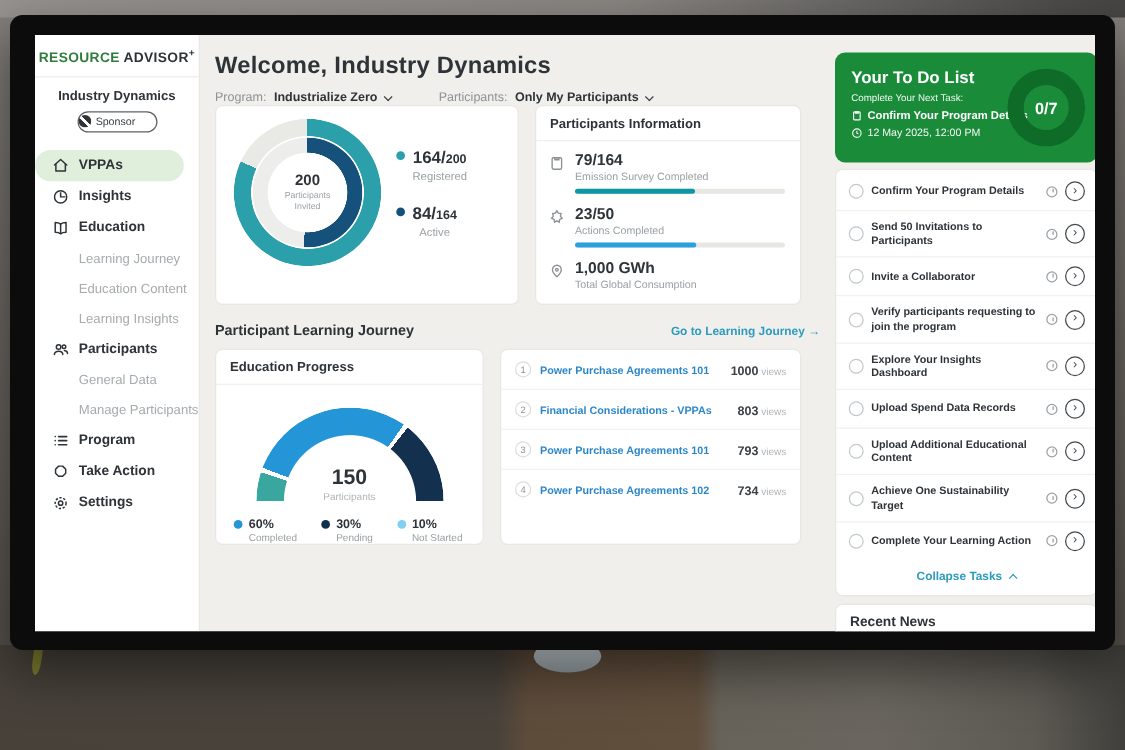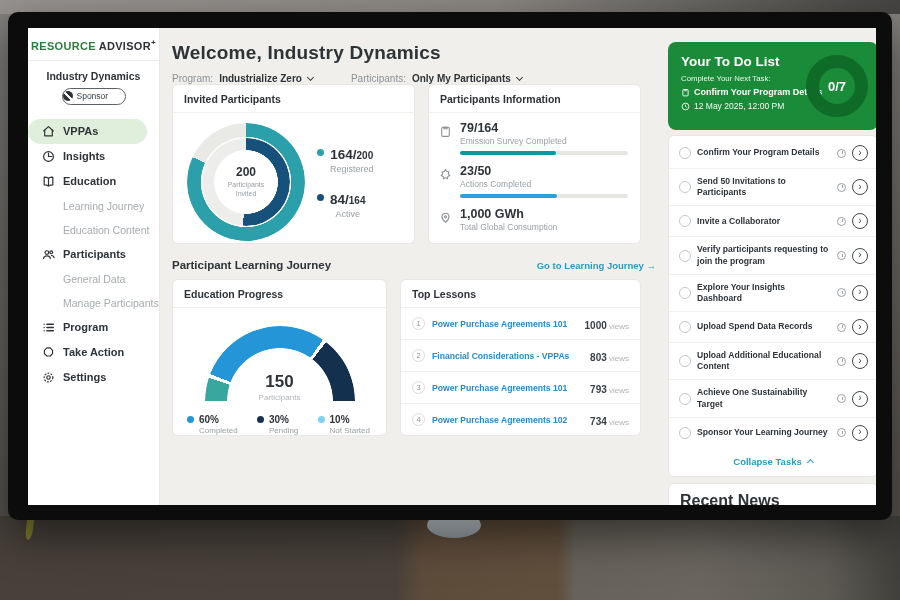--- a/index.html
+++ b/index.html
@@ -134,21 +134,21 @@
   .tclock { position:relative; width:9px; height:9px; border:1px solid #9aa0a4; border-radius:50%; flex-shrink:0; }
   .tclock::after { content:""; position:absolute; left:3.5px; top:1.5px; width:1px; height:3px; background:#9aa0a4; }
   .tchev { width:16px; height:16px; border:1.4px solid #42484c; border-radius:50%; display:flex;
     align-items:center; justify-content:center; font-size:10px; color:#42484c; flex-shrink:0; cursor:pointer;
     line-height:1; padding-bottom:1px; }
   .collapse { display:flex; align-items:center; justify-content:center; gap:6px; padding:8px 0 9px;
     font-size:9.5px; font-weight:bold; color:#2d9bc0; cursor:pointer; }
   .chev-up { width:5px; height:5px; border-right:1.6px solid #2d9bc0; border-bottom:1.6px solid #2d9bc0;
     transform:rotate(-135deg); margin-top:3px; }
   .news-card { margin-top:6px; background:#fff; border:1px solid #e8e7e4; border-radius:6px; padding:8px 11px 30px; }
-  .news-title { font-size:16px; font-weight:bold; color:#2e3338; }
+  .news-title { font-size:11px; font-weight:bold; color:#2e3338; }
 </style>
 </head>
 <body>
 
 <div class="stage">
   <div class="bg-top"></div>
   <div class="bg-bottom"></div>
   <div class="leaf"></div>
   <div class="stand"></div>
 
@@ -190,20 +190,21 @@
             <span class="nicon">
                 <svg viewBox="0 0 24 24" fill="none" stroke="currentColor" stroke-width="2.2" stroke-linejoin="round">
                   <path d="M12 6c-2-1.6-5-2.2-8-2.2v14.4c3 0 6 .6 8 2.2 2-1.6 5-2.2 8-2.2V3.8c-3 0-6 .6-8 2.2z"></path>
                   <path d="M12 6v14"></path>
                 </svg>
               </span>
             <span>Education</span>
           </div>
           <div class="nav-sub">Learning Journey</div>
           <div class="nav-sub">Education Content</div>
+          <div class="nav-sub">Learning Insights</div>
           <div class="nav-item">
             <span class="nicon">
                 <svg viewBox="0 0 24 24" fill="none" stroke="currentColor" stroke-width="2.2" stroke-linecap="round">
                   <circle cx="9" cy="8.5" r="3.4"></circle>
                   <path d="M2.8 19.5c0-3 2.8-4.8 6.2-4.8s6.2 1.8 6.2 4.8"></path>
                   <circle cx="17" cy="8" r="2.6"></circle>
                   <path d="M17.5 13.8c2.6.3 4.7 1.8 4.7 4.2"></path>
                 </svg>
               </span>
             <span>Participants</span>
@@ -253,21 +254,20 @@
             <span class="val">
                 <span>Only My Participants</span>
                 <span class="chev"></span>
               </span>
           </div>
 
 
           <div class="cards">
 
             <div class="card card-invited">
-              <div class="card-h">Invited Participants</div>
               <div class="inv-body">
                 <div class="donut">
                   <div class="ring ring-outer"></div>
                   <div class="ring ring-inner"></div>
                   <div class="donut-center">
                     <span class="v">200</span>
                     <span class="l">Participants Invited</span>
                   </div>
                 </div>
                 <div class="legend-col">
@@ -366,21 +366,20 @@
                   <span class="dot" style="background:#7fd1ef"></span>
                   <span>
                       <div class="p">10%</div>
                       <div class="t">Not Started</div>
                     </span>
                 </div>
               </div>
             </div>
 
             <div class="card card-lessons">
-              <div class="card-h">Top Lessons</div>
               <div class="lesson">
                 <span class="rank">1</span>
                 <span class="lname">Power Purchase Agreements 101</span>
                 <span class="views"><span class="n">1000</span><span class="s"> views</span></span>
               </div>
               <div class="lesson">
                 <span class="rank">2</span>
                 <span class="lname">Financial Considerations - VPPAs</span>
                 <span class="views"><span class="n">803</span><span class="s"> views</span></span>
               </div>
@@ -466,21 +465,21 @@
               <span class="tchev">›</span>
             </div>
             <div class="task">
               <span class="cbox"></span>
               <span class="tlabel">Achieve One Sustainability Target</span>
               <span class="tclock"></span>
               <span class="tchev">›</span>
             </div>
             <div class="task" style="border-bottom:none">
               <span class="cbox"></span>
-              <span class="tlabel">Sponsor Your Learning Journey</span>
+              <span class="tlabel">Complete Your Learning Action</span>
               <span class="tclock"></span>
               <span class="tchev">›</span>
             </div>
             <div class="collapse">
               <span>Collapse Tasks</span>
               <span class="chev-up"></span>
             </div>
           </div>
 
           <div class="news-card">

